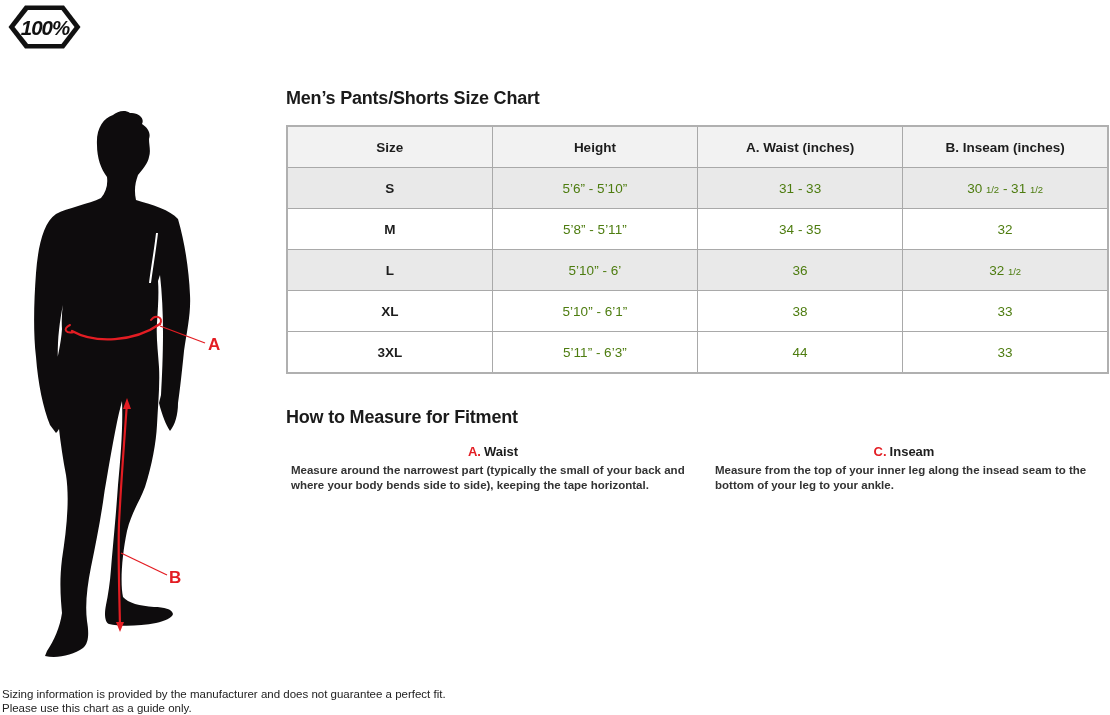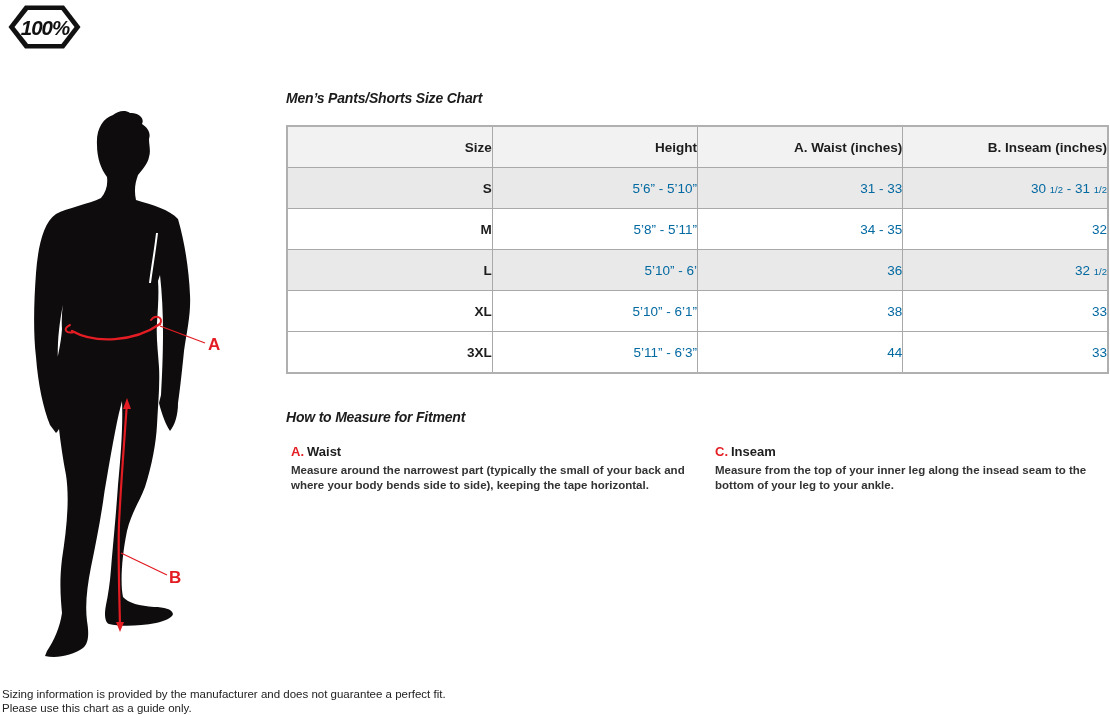--- a/index.html
+++ b/index.html
@@ -9,43 +9,43 @@
     font-family:"Liberation Sans", sans-serif;
     -webkit-font-smoothing:antialiased;
   }
   
   .logo { position:absolute; left:8px; top:5px; width:73px; height:44px; }
   
   .figure-wrap { position:absolute; left:10px; top:103px; width:250px; height:560px; }
   
   .main { position:absolute; left:286px; top:88px; width:823px; }
   .page-title, .section-title {
-    margin:0; font-size:14px; line-height:20px; font-weight:700;
-    color:#1b1b1b; letter-spacing:-0.2px;font-style:italic;
+    margin:0; font-size:18px; line-height:20px; font-weight:700;
+    color:#1b1b1b; letter-spacing:-0.2px;
   }
   
   table.size-table {
     border-collapse:collapse; table-layout:fixed; width:823px;
     margin-top:17px; border:2px solid #b0b0b0;
   }
   .size-table th, .size-table td {
     border:1px solid #a9a9a9; height:40px; padding:0;
-    text-align:right; vertical-align:middle; font-size:13.5px;
+    text-align:center; vertical-align:middle; font-size:13.5px;
   }
   .size-table th { background:#f2f2f2; font-weight:700; color:#1d1d1d; }
-  .size-table td { color:#0369a1; background:#ffffff; }
+  .size-table td { color:#4d7c0f; background:#ffffff; }
   .size-table tr.alt td { background:#e9e9e9; }
   .size-table td.size-col { font-weight:700; color:#1d1d1d; }
   .frac { font-size:9.5px; }
   
   .section-title { margin-top:33px; }
   .measure-row { display:flex; margin-top:17px; }
   .m-col1 { margin-left:5px; width:404px; }
   .m-col2 { margin-left:20px; width:378px; }
-  .m-label { font-size:13px; font-weight:700; color:#1d1d1d; }
+  .m-label { font-size:13px; font-weight:700; color:#1d1d1d;text-align:center; }
   .m-key { color:#e31d23; margin-right:3px; }
   .m-text { margin:4px 0 0 0; font-size:11.5px; line-height:15px; color:#333333;font-weight:bold; }
   
   .footer { position:absolute; left:2px; top:687px; font-size:11.5px; line-height:14px; color:#222222; }
 </style>
 </head>
 <body>
 
 <div class="logo">
   <svg viewBox="0 0 146 88" width="73" height="44">

